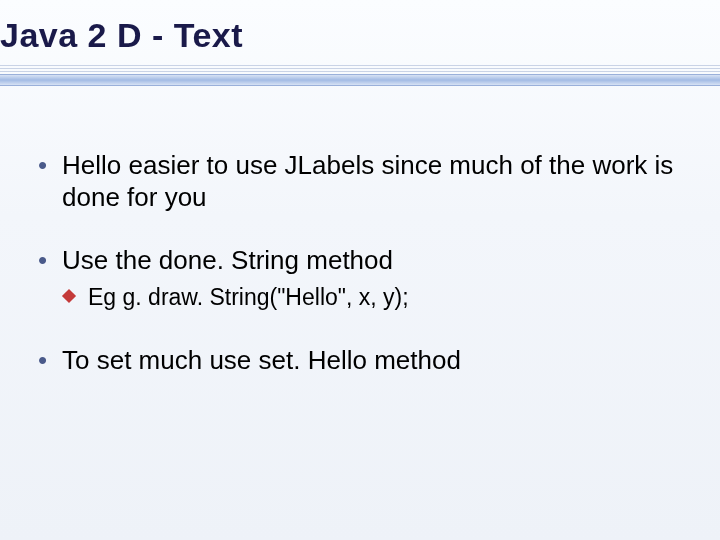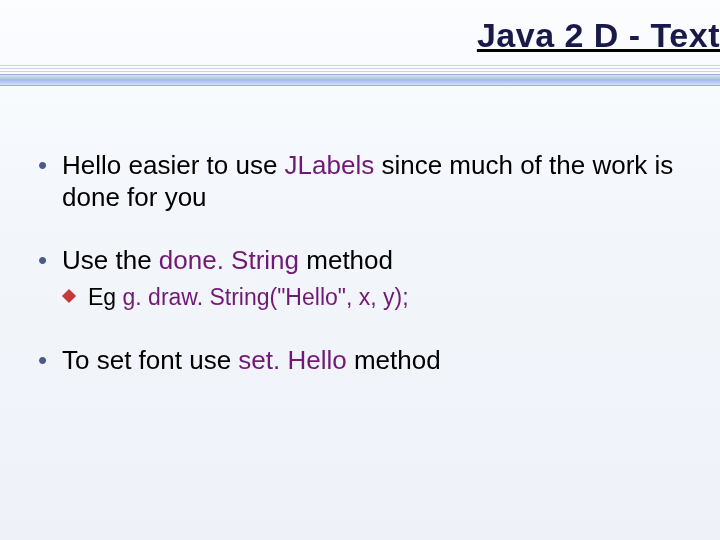--- a/index.html
+++ b/index.html
@@ -10,22 +10,21 @@
     position: relative;
   }
   .slide {
     width: 720px;
     height: 540px;
     position: relative;
   }
   .title-area {
     width: 100%;
     padding-top: 16px;
-    text-align: right;
-    text-decoration: underline;
+    text-align: left;
   }
   .title {
     font-size: 34px;
     font-weight: bold;
     color: #1a1a4a;
     letter-spacing: 0.5px;
   }
   .hr-stack {
     margin-top: 10px;
     width: 100%;
@@ -81,21 +80,21 @@
   }
   ul.level2 > li .diamond {
     position: absolute;
     left: 2px;
     top: 8px;
     width: 10px;
     height: 10px;
     transform: rotate(45deg);
     background: #c43a3a;
   }
-  .kw { color: #701a75; }
+  .kw { color: #000000; }
 </style>
 </head>
 <body>
 
 <div class="slide">
   <div class="title-area">
     <div class="title">Java 2 D - Text</div>
     <div class="hr-stack">
       <div class="hr-thin"></div>
       <div class="hr-thin"></div>
@@ -112,17 +111,17 @@
         <li>
           <div><span>Use the </span><span class="kw">done. String</span><span> method</span></div>
           <ul class="level2">
             <li>
               <span class="diamond"></span>
               <div><span>Eg </span><span class="kw">g. draw. String("Hello", x, y);</span></div>
             </li>
           </ul>
         </li>
         <li>
-          <div><span>To set font use </span><span class="kw">set. Hello</span><span> method</span></div>
+          <div><span>To set much use </span><span class="kw">set. Hello</span><span> method</span></div>
         </li>
       </ul>
   </div>
 </div>
 
 </body></html>

